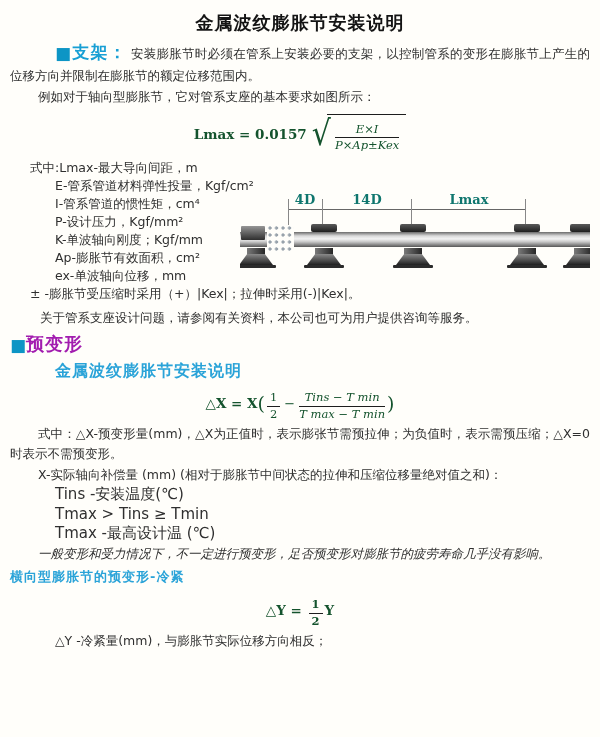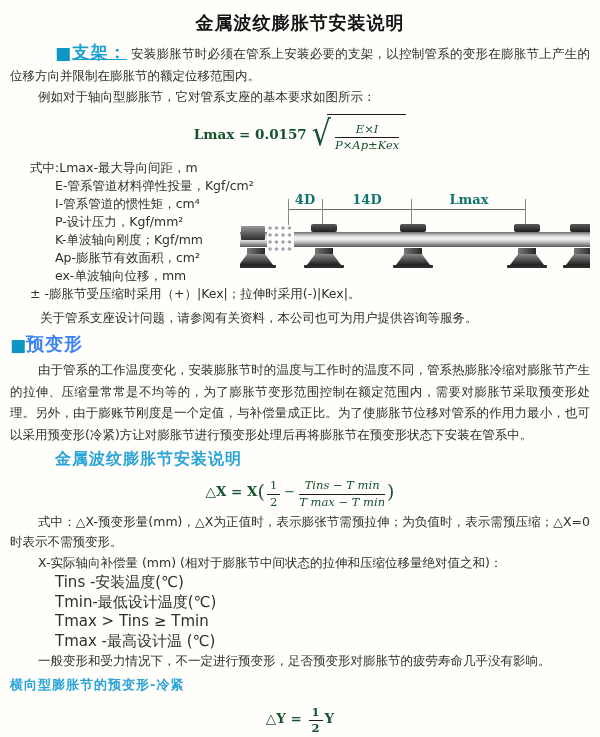--- a/index.html
+++ b/index.html
@@ -11,36 +11,36 @@
   }
   .page{position:relative;width:580px;height:737px;padding:0 10px;}
 
   
   h1.title{
     margin:8px 0 2px;text-align:center;font-size:18px;line-height:30px;
     font-weight:bold;color:#141414;letter-spacing:1px;
   }
   .sec-head{margin:6px 0 0;line-height:22px;}
   .sq{color:#0d95c5;font-size:17px;vertical-align:-1px;}
-  .sec-head .sec-label{color:#3b82f6;font-weight:bold;font-size:18px;letter-spacing:1px;}
-  .h-support{color:#189fd4;font-weight:bold;font-size:17px;margin:0 4px 0 1px;letter-spacing:1px;text-decoration:underline;}
+  .sec-head .sec-label{color:#a21caf;font-weight:bold;font-size:18px;letter-spacing:1px;}
+  .h-support{color:#189fd4;font-weight:bold;font-size:17px;margin:0 4px 0 1px;letter-spacing:1px;}
   h3.sub{font-size:16px;font-weight:bold;color:#2aa3d8;margin:4px 0 0;line-height:20px;letter-spacing:1px;}
   h3.sub-axial{margin-left:45px;}
   h3.sub-lateral{margin-left:0;font-size:13px;line-height:22px;margin-top:2px;}
 
   
   p{margin:0;font-size:12.5px;line-height:21.5px;color:#2f2f2f;}
   .p-first{margin-top:4px;text-indent:45px;text-align:justify;}
   .p-indent{text-indent:28px;}
   .p-just{margin-top:2px;text-indent:28px;text-align:justify;line-height:21.5px;}
   .note1{margin:4px 0 0 30px;line-height:18px;}
   .desc1{text-indent:28px;text-align:justify;line-height:20.5px;}
   .desc2{text-indent:28px;line-height:20.5px;}
   .temp-line{margin-left:45px;font-size:15px;line-height:19.5px;}
-  .note2{text-indent:28px;line-height:20.5px;}
+  .note2{text-indent:28px;line-height:20.5px;font-style:italic;}
   .final-desc{margin:2px 0 0 45px;line-height:20px;}
 
   
   .defs-area{position:relative;margin-top:6px;min-height:146px;}
   .defs{width:250px;}
   .def{font-size:12.5px;line-height:18px;white-space:nowrap;}
   .d-lead{margin-left:20px;}
   .d-sub{margin-left:45px;}
 
   .diagram{position:absolute;top:33px;right:0;width:350px;height:84px;overflow:hidden;}
@@ -162,33 +162,31 @@
           <i class="base"></i>
           <i class="plate"></i>
         </div>
     </div>
   </div>
 
   <p class="note1">关于管系支座设计问题，请参阅有关资料，本公司也可为用户提供咨询等服务。</p>
 
   <p class="sec-head"><span class="sq">■</span><span class="sec-label">预变形</span></p>
 
-  <p class="p-just">由于管系的工作温度变化，安装膨胀节时的温度与工作时的温度不同，管系热膨胀冷缩对膨胀节产生的拉伸、压缩量常常是不均等的，为了膨胀节变形范围控制在额定范围内，需要对膨胀节采取预变形处理。另外，由于膨账节刚度是一个定值，与补偿量成正比。为了使膨胀节位移对管系的作用力最小，也可以采用预变形(冷紧)方让对膨胀节进行预变形处理后再将膨胀节在预变形状态下安装在管系中。</p>
 
   <h3 class="sub sub-axial">金属波纹膨胀节安装说明</h3>
 
   <div class="formula f2">
     <span class="f-lhs">△X = X</span><span class="paren">(</span><span class="frac"><span class="num">1</span><span class="den">2</span></span><span class="f-minus">−</span><span class="frac fr-it"><span class="num">Tins − T min</span><span class="den">T max − T min</span></span><span class="paren">)</span>
   </div>
 
   <p class="desc1">式中：△X-预变形量(mm)，△X为正值时，表示膨张节需预拉伸；为负值时，表示需预压缩；△X=0时表示不需预变形。</p>
   <p class="desc2">X-实际轴向补偿量 (mm) (相对于膨胀节中间状态的拉伸和压缩位移量绝对值之和)：</p>
 
   <p class="temp-line">Tins -安装温度(℃)</p>
-  <p class="temp-line">Tmin-最低设计温度(℃)</p>
   <p class="temp-line">Tmax &gt; Tins ≥ Tmin</p>
   <p class="temp-line">Tmax -最高设计温 (℃)</p>
 
   <p class="note2">一般变形和受力情况下，不一定进行预变形，足否预变形对膨胀节的疲劳寿命几乎没有影响。</p>
 
   <h3 class="sub sub-lateral">横向型膨胀节的预变形-冷紧</h3>
 
   <div class="formula f3">
     <span class="f-lhs">△Y = </span><span class="frac fr-b"><span class="num">1</span><span class="den">2</span></span><span class="f-rhs">Y</span>
   </div>

